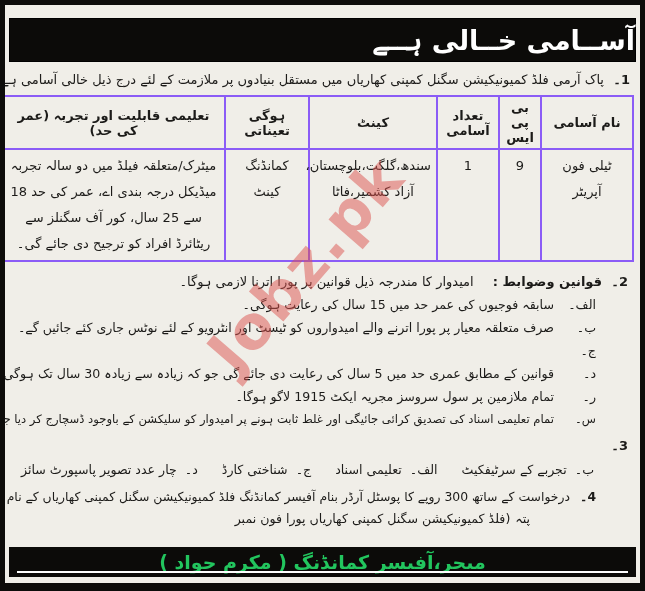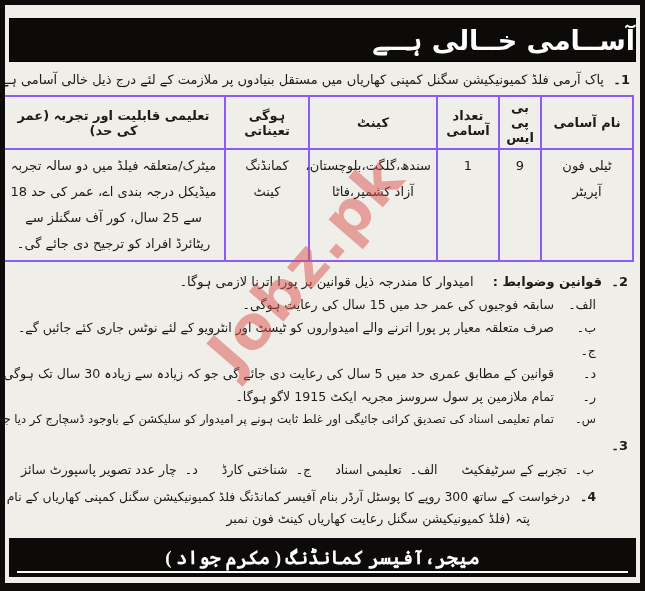--- a/index.html
+++ b/index.html
@@ -49,24 +49,24 @@
   .heading-line{padding-right:12px;font-size:13px;}
   .heading-line .bold{font-weight:bold;}
   .docs-row{
     display:flex;direction:rtl;gap:24px;
     padding-right:46px;margin-top:9px;font-size:12.6px;white-space:nowrap;
   }
   .docs-row .marker{font-weight:normal;margin-left:4px;}
   .app-line{padding-right:44px;margin-top:10px;font-size:12.4px;}
   .address-line{padding-right:110px;margin-top:7px;font-size:12.6px;display:flex;gap:5px;white-space:nowrap;}
   .footer-bar{
-    position:absolute;left:4px;right:4px;bottom:6px;height:39px;
-    background:#0c0b09;color:#ffffff;
+    position:absolute;left:4px;right:4px;bottom:6px;height:30px;
+    background:#0c0b09;color:#22c55e;
     display:flex;align-items:center;justify-content:center;
-    font-size:19px;font-weight:bold;font-family:Liberation Serif, serif;
+    font-size:19px;font-weight:bold;
   }
   .footer-bar::after{
     content:"";position:absolute;left:8px;right:8px;bottom:4px;height:2px;background:#fdfdfd;
   }
   .watermark{
     position:absolute;left:170px;top:224px;
     transform:rotate(-49deg);
     font-size:60px;font-weight:bold;letter-spacing:2px;
     color:rgba(219,82,77,0.5);
     pointer-events:none;z-index:5;
@@ -175,21 +175,21 @@
     </div>
   </div>
 
   <div class="section">
     <div class="num-line app-line">
       <span class="num">4۔</span>
       <span>درخواست کے ساتھ 300 روپے کا پوسٹل آرڈر بنام آفیسر کمانڈنگ فلڈ کمیونیکیشن سگنل کمپنی کھاریاں کے نام ارسال کریں</span>
     </div>
     <div class="address-line">
       <span>پتہ</span>
-      <span>(فلڈ کمیونیکیشن سگنل رعایت کھاریاں کینٹ فون نمبر</span>
+      <span>(فلڈ کمیونیکیشن سگنل کمپنی کھاریاں پورا فون نمبر</span>
     </div>
   </div>
 
   <div class="footer-bar">
     <span>میجر،آفیسر کمانڈنگ ( مکرم جواد )</span>
   </div>
 
   <div class="watermark">Jobz.pk</div>
 
   <div class="bottom-edge"></div>

